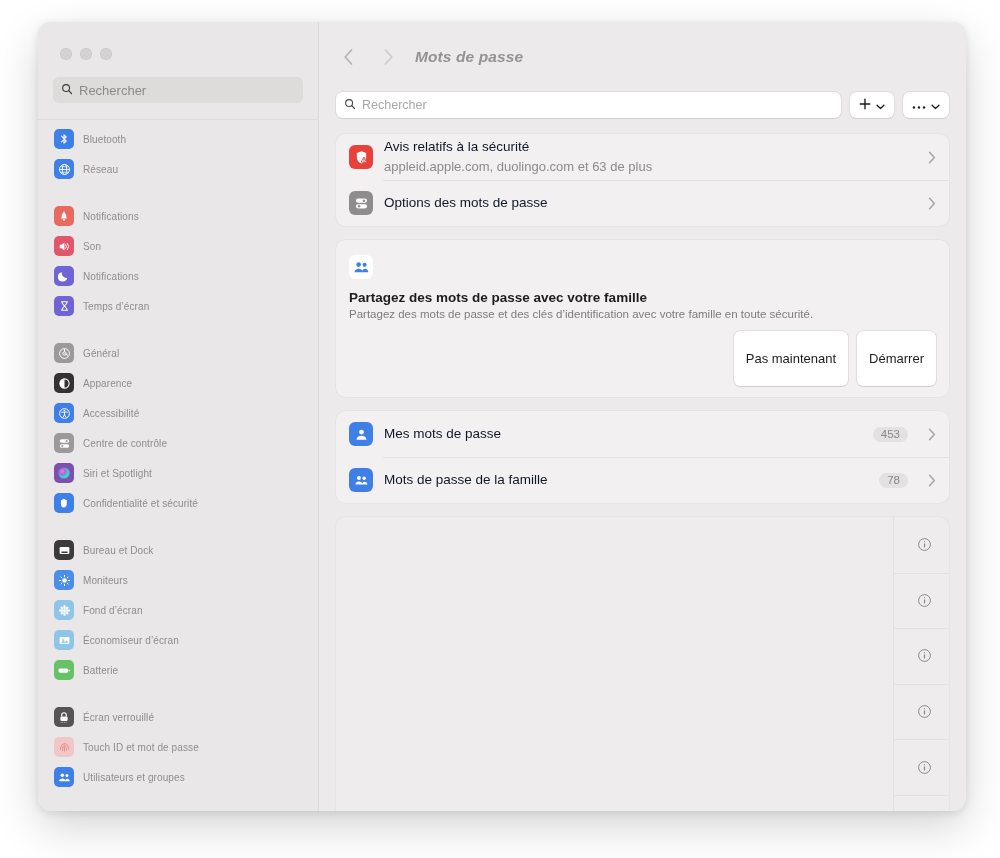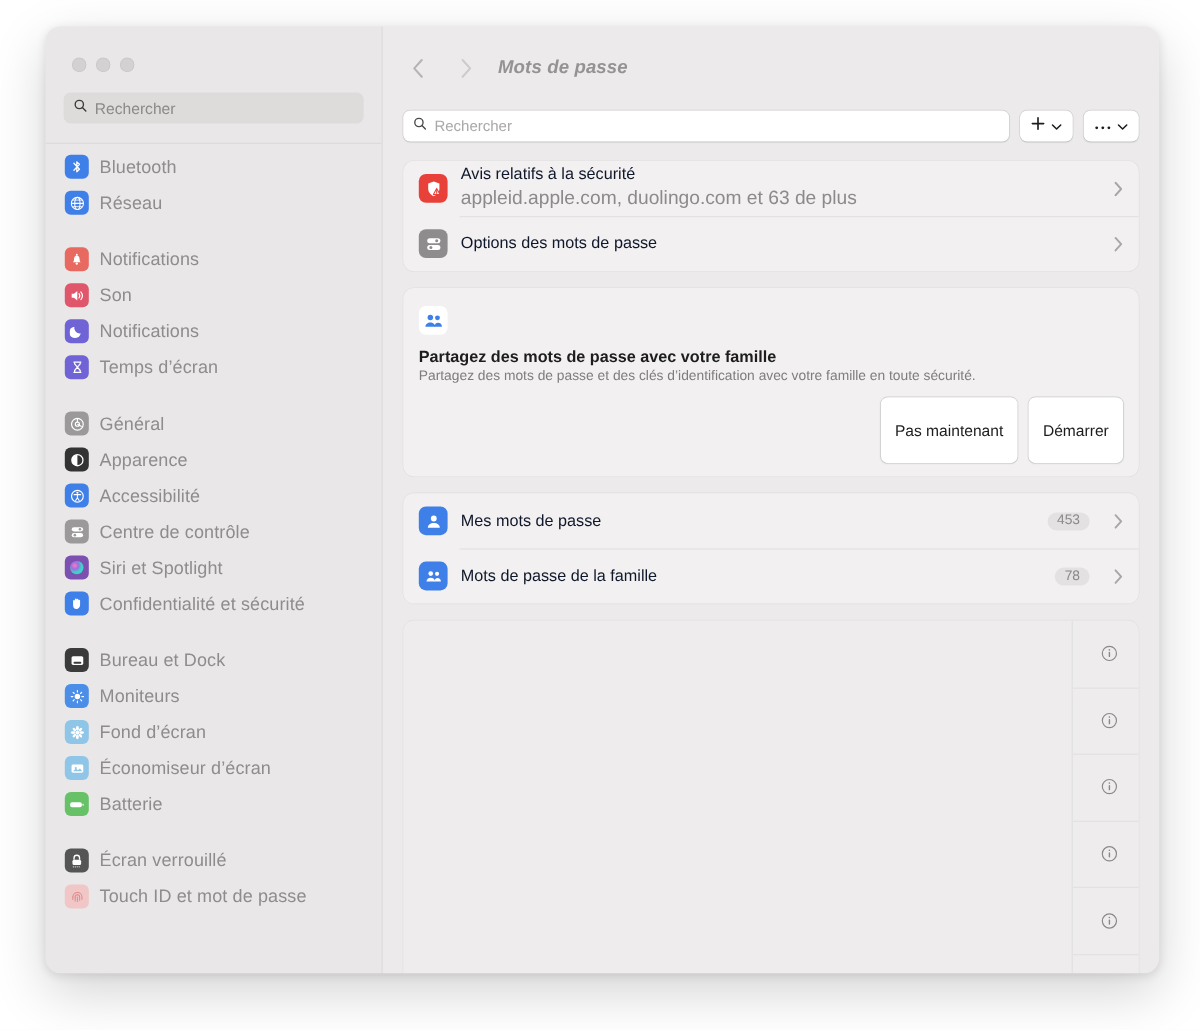--- a/index.html
+++ b/index.html
@@ -56,21 +56,21 @@
   .nav-group { padding: 0 8px; }
   .nav-gap { height: 17px; }
   .nav-item {
     display: flex; align-items: center;
     gap: 9px;
     height: 30px;
     padding: 0 8px;
     border-radius: 6px;
     cursor: default;
   }
-  .nav-item .lbl { font-size: 15px; color: #8e8c8c; letter-spacing: 0.1px; white-space: nowrap; }
+  .nav-item .lbl { font-size: 10px; color: #8e8c8c; letter-spacing: 0.1px; white-space: nowrap; }
   .ic { width: 20px; height: 20px; border-radius: 5px; flex: 0 0 20px;
         display: flex; align-items: center; justify-content: center;
         color: #fff; position: relative; }
   .ic svg { display:block; }
 
   
   .detail { flex: 1; position: relative; background: #eceaea; overflow: hidden; }
 
   .titlebar {
     height: 70px;
@@ -130,21 +130,21 @@
     position: relative;
   }
   .row + .row::before {
     content: ""; position: absolute; left: 47px; right: 0; top: 0;
     height: 1px; background: #e3e1e1;
   }
   .row-icon { width: 24px; height: 24px; border-radius: 6px; flex: 0 0 24px;
               display: flex; align-items: center; justify-content: center; color: #fff; }
   .row-text { flex: 1; min-width: 0; }
   .row-title { font-size: 13.5px; color: #0f172a; line-height: 1.35; }
-  .row-sub { font-size: 16px; color: #8c8a8a; line-height: 1.4; margin-top: 1px; }
+  .row-sub { font-size: 13px; color: #8c8a8a; line-height: 1.4; margin-top: 1px; }
   .chev { color: #a8a6a6; display: flex; align-items: center; }
   .count { font-size: 11.5px; color: #8a8888; background: #e3e1e1;
            border-radius: 9px; padding: 1.5px 8px; margin-right: 9px; }
 
   .share-row { align-items: flex-start; padding-top: 13px; padding-bottom: 11px; flex-direction: column; }
   .share-row .row-icon { margin-top: 2px; }
   .share-title { font-size: 13.5px; color: #1d1d1d; font-weight: 600; }
   .share-sub { font-size: 11.5px; color: #7e7c7c; margin-top: 3px; }
   .share-actions {
     display: flex; justify-content: flex-end; gap: 9px;
@@ -431,20 +431,31 @@
                     <path d="M3.3 8 v2.6"></path>
                     <path d="M8 5.7 a2.3 2.3 0 0 1 2.3 2.3 v3.4"></path>
                     <path d="M5.7 8 a2.3 2.3 0 0 1 2.3-2.3"></path>
                     <path d="M5.7 8 v4"></path>
                     <path d="M8 8 v4.6"></path>
                   </g>
                 </svg>
               </div>
               <span class="lbl">Touch ID et mot de passe</span>
             </div>
+            <div class="nav-item">
+              <div class="ic" style="background: rgb(63, 127, 232);">
+                <svg width="13" height="13" viewBox="0 0 18 18">
+                  <circle cx="6" cy="6" r="2.4" fill="#ffffff"></circle>
+                  <circle cx="12.4" cy="6.3" r="2.1" fill="#ffffff"></circle>
+                  <path d="M1.6 14.2 c0-2.3 2-3.8 4.4-3.8 s4.4 1.5 4.4 3.8 z" fill="#ffffff"></path>
+                  <path d="M9.7 14.2 c0-2.1 1.5-3.6 3.2-3.6 s3.4 1.4 3.4 3.6 z" fill="#ffffff"></path>
+                </svg>
+              </div>
+              <span class="lbl">Utilisateurs et groupes</span>
+            </div>
           </div>
         </div>
     </div>
 
     <div class="detail">
 
       <div class="titlebar">
         <div class="navbtn">
           <svg width="11" height="18" viewBox="0 0 11 18">
               <polyline points="8.5,2 2.2,9 8.5,16" fill="none" stroke="currentColor" stroke-width="1.7" stroke-linecap="round" stroke-linejoin="round"></polyline>

